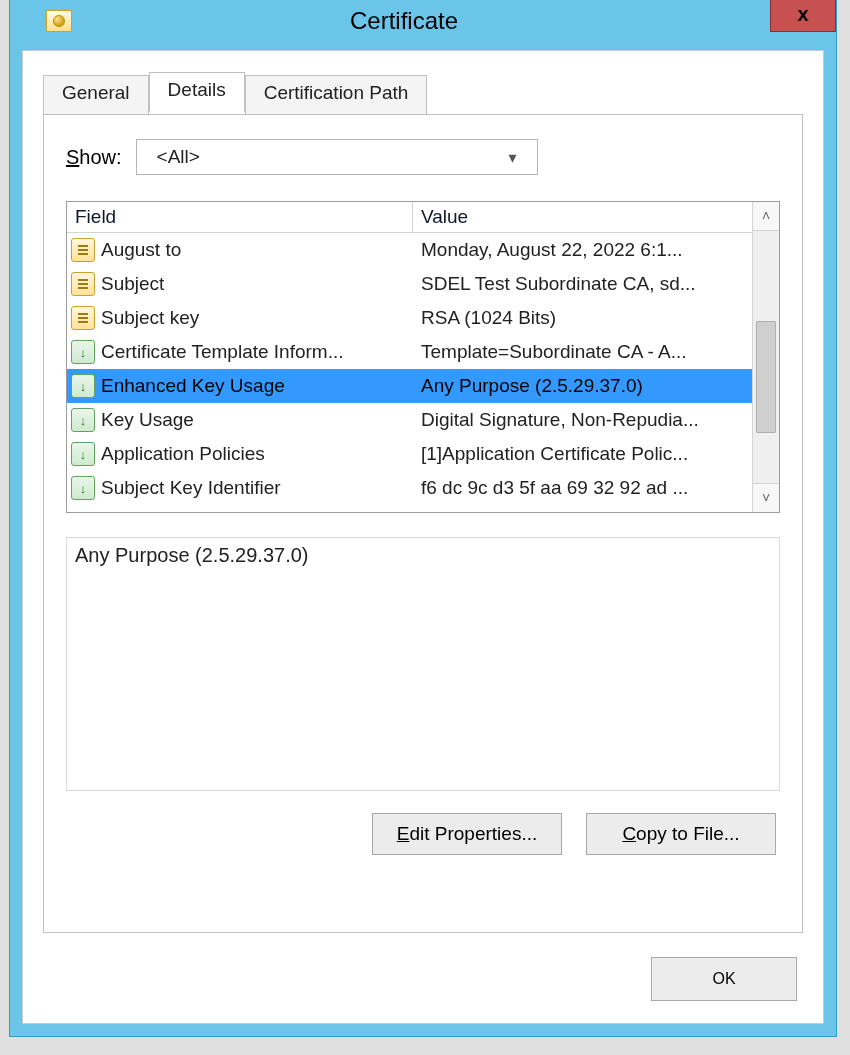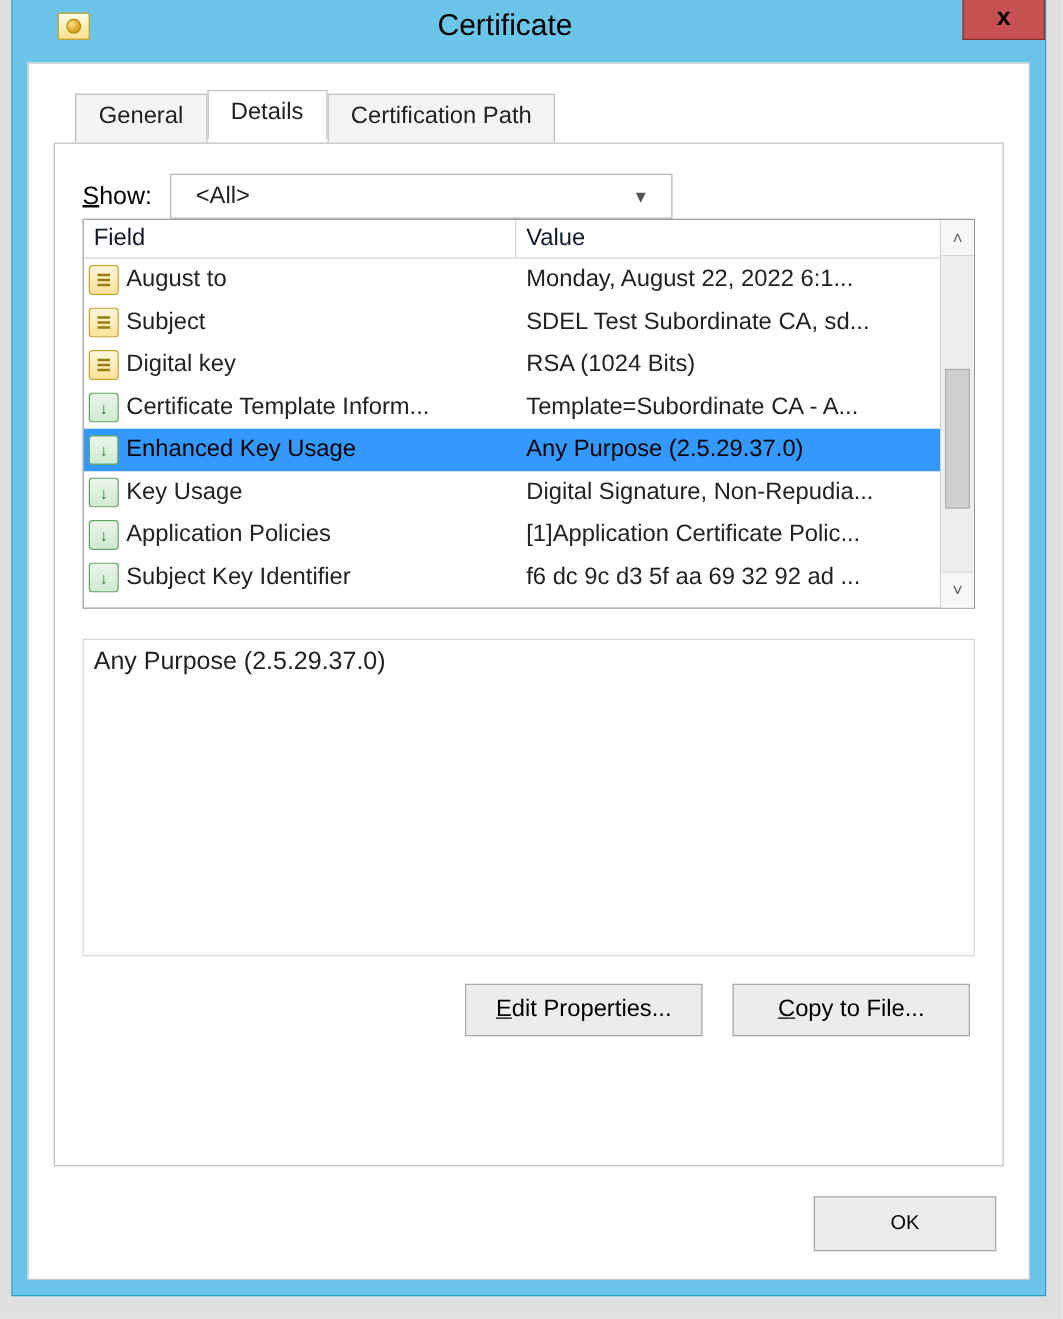--- a/index.html
+++ b/index.html
@@ -74,21 +74,21 @@
     position: absolute;
     left: 12px;
     right: 12px;
     top: 50px;
     bottom: 12px;
     background: #ffffff;
     border: 1px solid #c3cbd0;
   }
   .tabstrip {
     position: absolute;
-    left: 37px;
+    left: 20px;
     top: 24px;
     display: flex;
     gap: 0;
   }
   .tab {
     padding: 6px 18px 10px 18px;
     background: #f4f4f4;
     border: 1px solid #c0c0c0;
     border-bottom: none;
     font-size: 19px;
@@ -110,20 +110,21 @@
     top: 63px;
     bottom: 90px;
     border: 1px solid #c0c0c0;
     background: #fff;
     padding: 24px 22px 18px 22px;
     box-sizing: border-box;
   }
   .showrow {
     display: flex;
     align-items: center;
+    margin-bottom: 26px;
   }
   .showrow label {
     font-size: 20px;
     margin-right: 14px;
   }
   .showrow label .ul { text-decoration: underline; }
   .combo {
     width: 360px;
     height: 34px;
     border: 1px solid #b5b5b5;
@@ -333,21 +334,21 @@
               <div class="row">
                 <div class="cell-field">
                   <span class="ico v1"></span>
                   <span>Subject</span>
                 </div>
                 <div class="cell-value">SDEL Test Subordinate CA, sd...</div>
               </div>
               <div class="row">
                 <div class="cell-field">
                   <span class="ico v1"></span>
-                  <span>Digital key</span>
+                  <span>Subject key</span>
                 </div>
                 <div class="cell-value">RSA (1024 Bits)</div>
               </div>
               <div class="row">
                 <div class="cell-field">
                   <span class="ico v2"></span>
                   <span>Certificate Template Inform...</span>
                 </div>
                 <div class="cell-value">Template=Subordinate CA - A...</div>
               </div>

